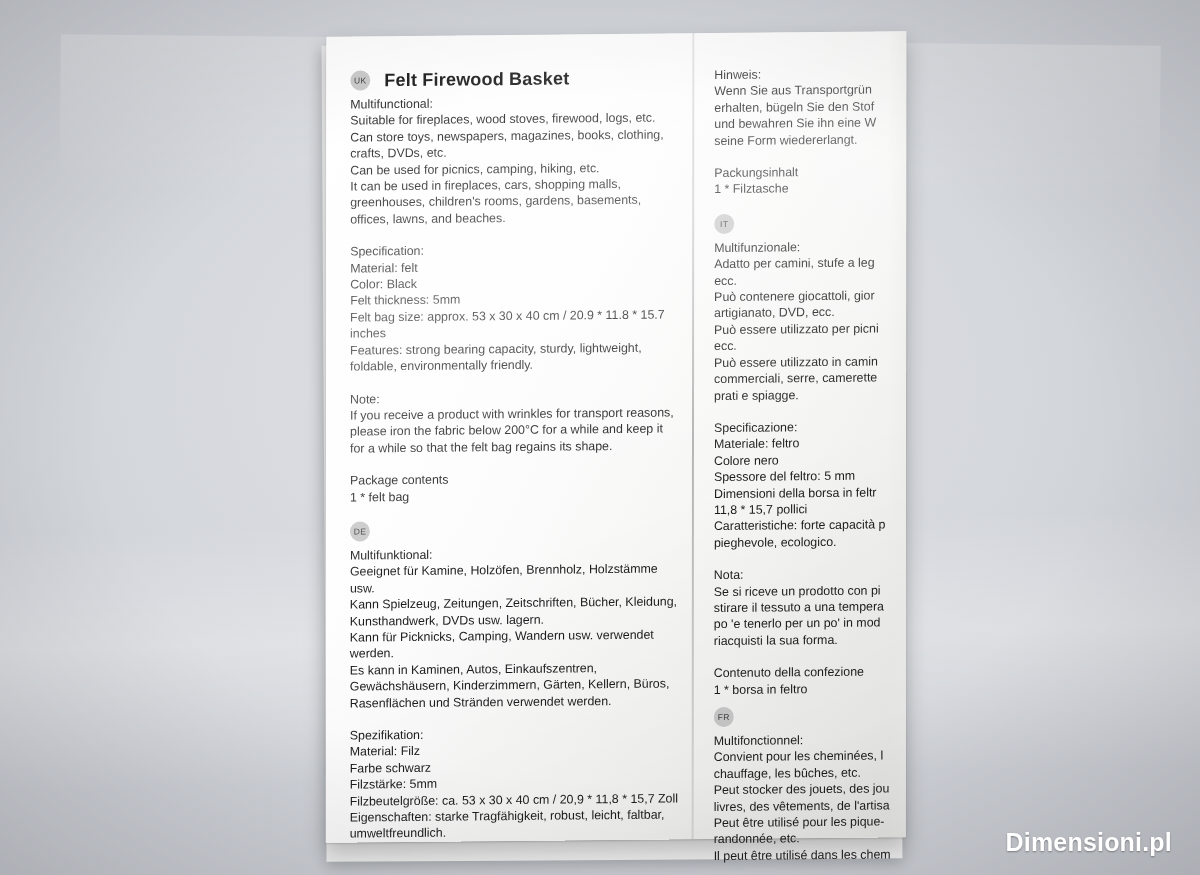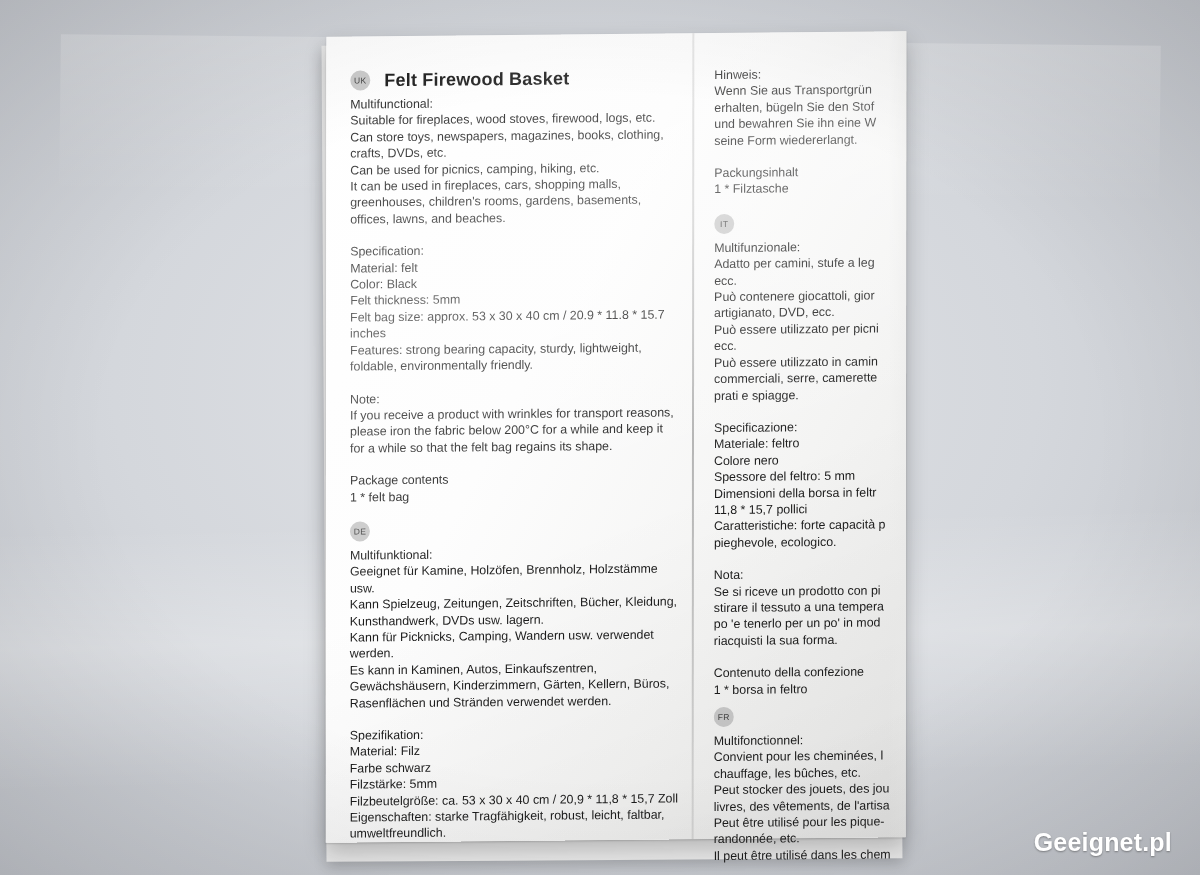--- a/index.html
+++ b/index.html
@@ -329,15 +329,15 @@
         <p class="para">Il peut être utilisé dans les chem</p>
       </div>
 
     </div>
 
     <div class="clip-fade"></div>
   </div>
 
   <div class="corner-shade"></div>
 
-  <div id="watermark">Geeignet.pl</div>
+  <div id="watermark">Dimensioni.pl</div>
 
 </div>
 
 </body></html>

